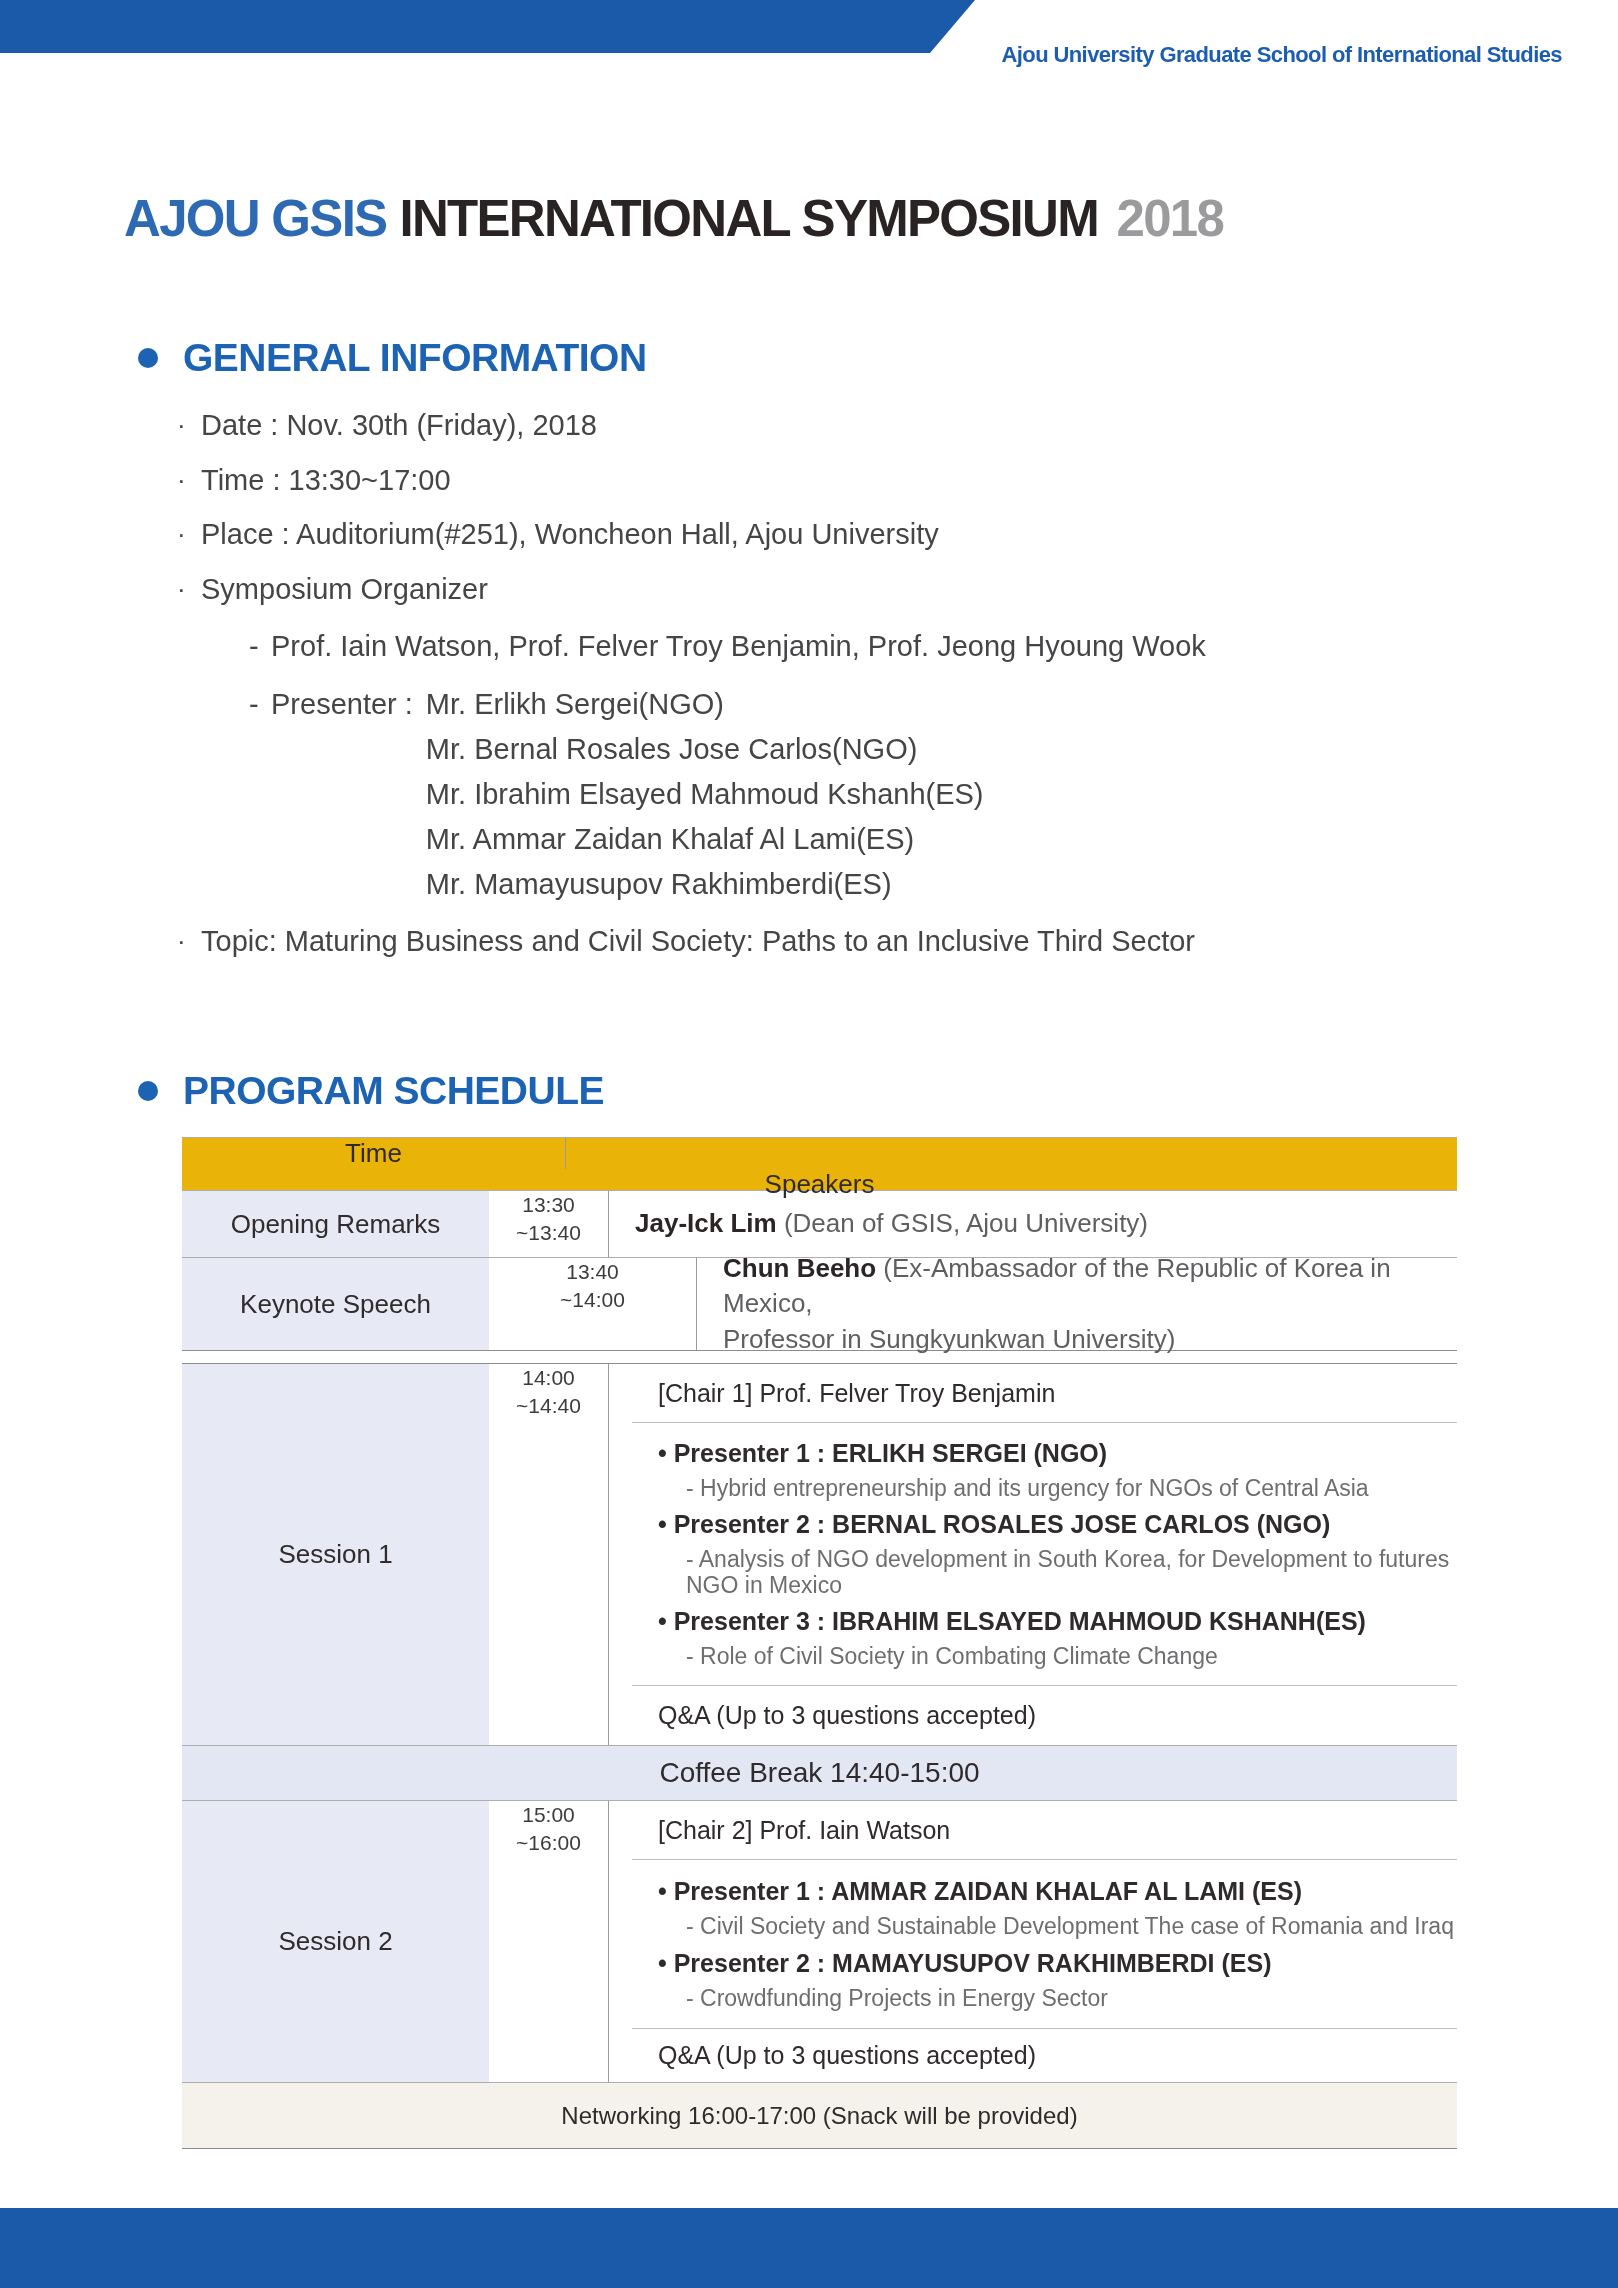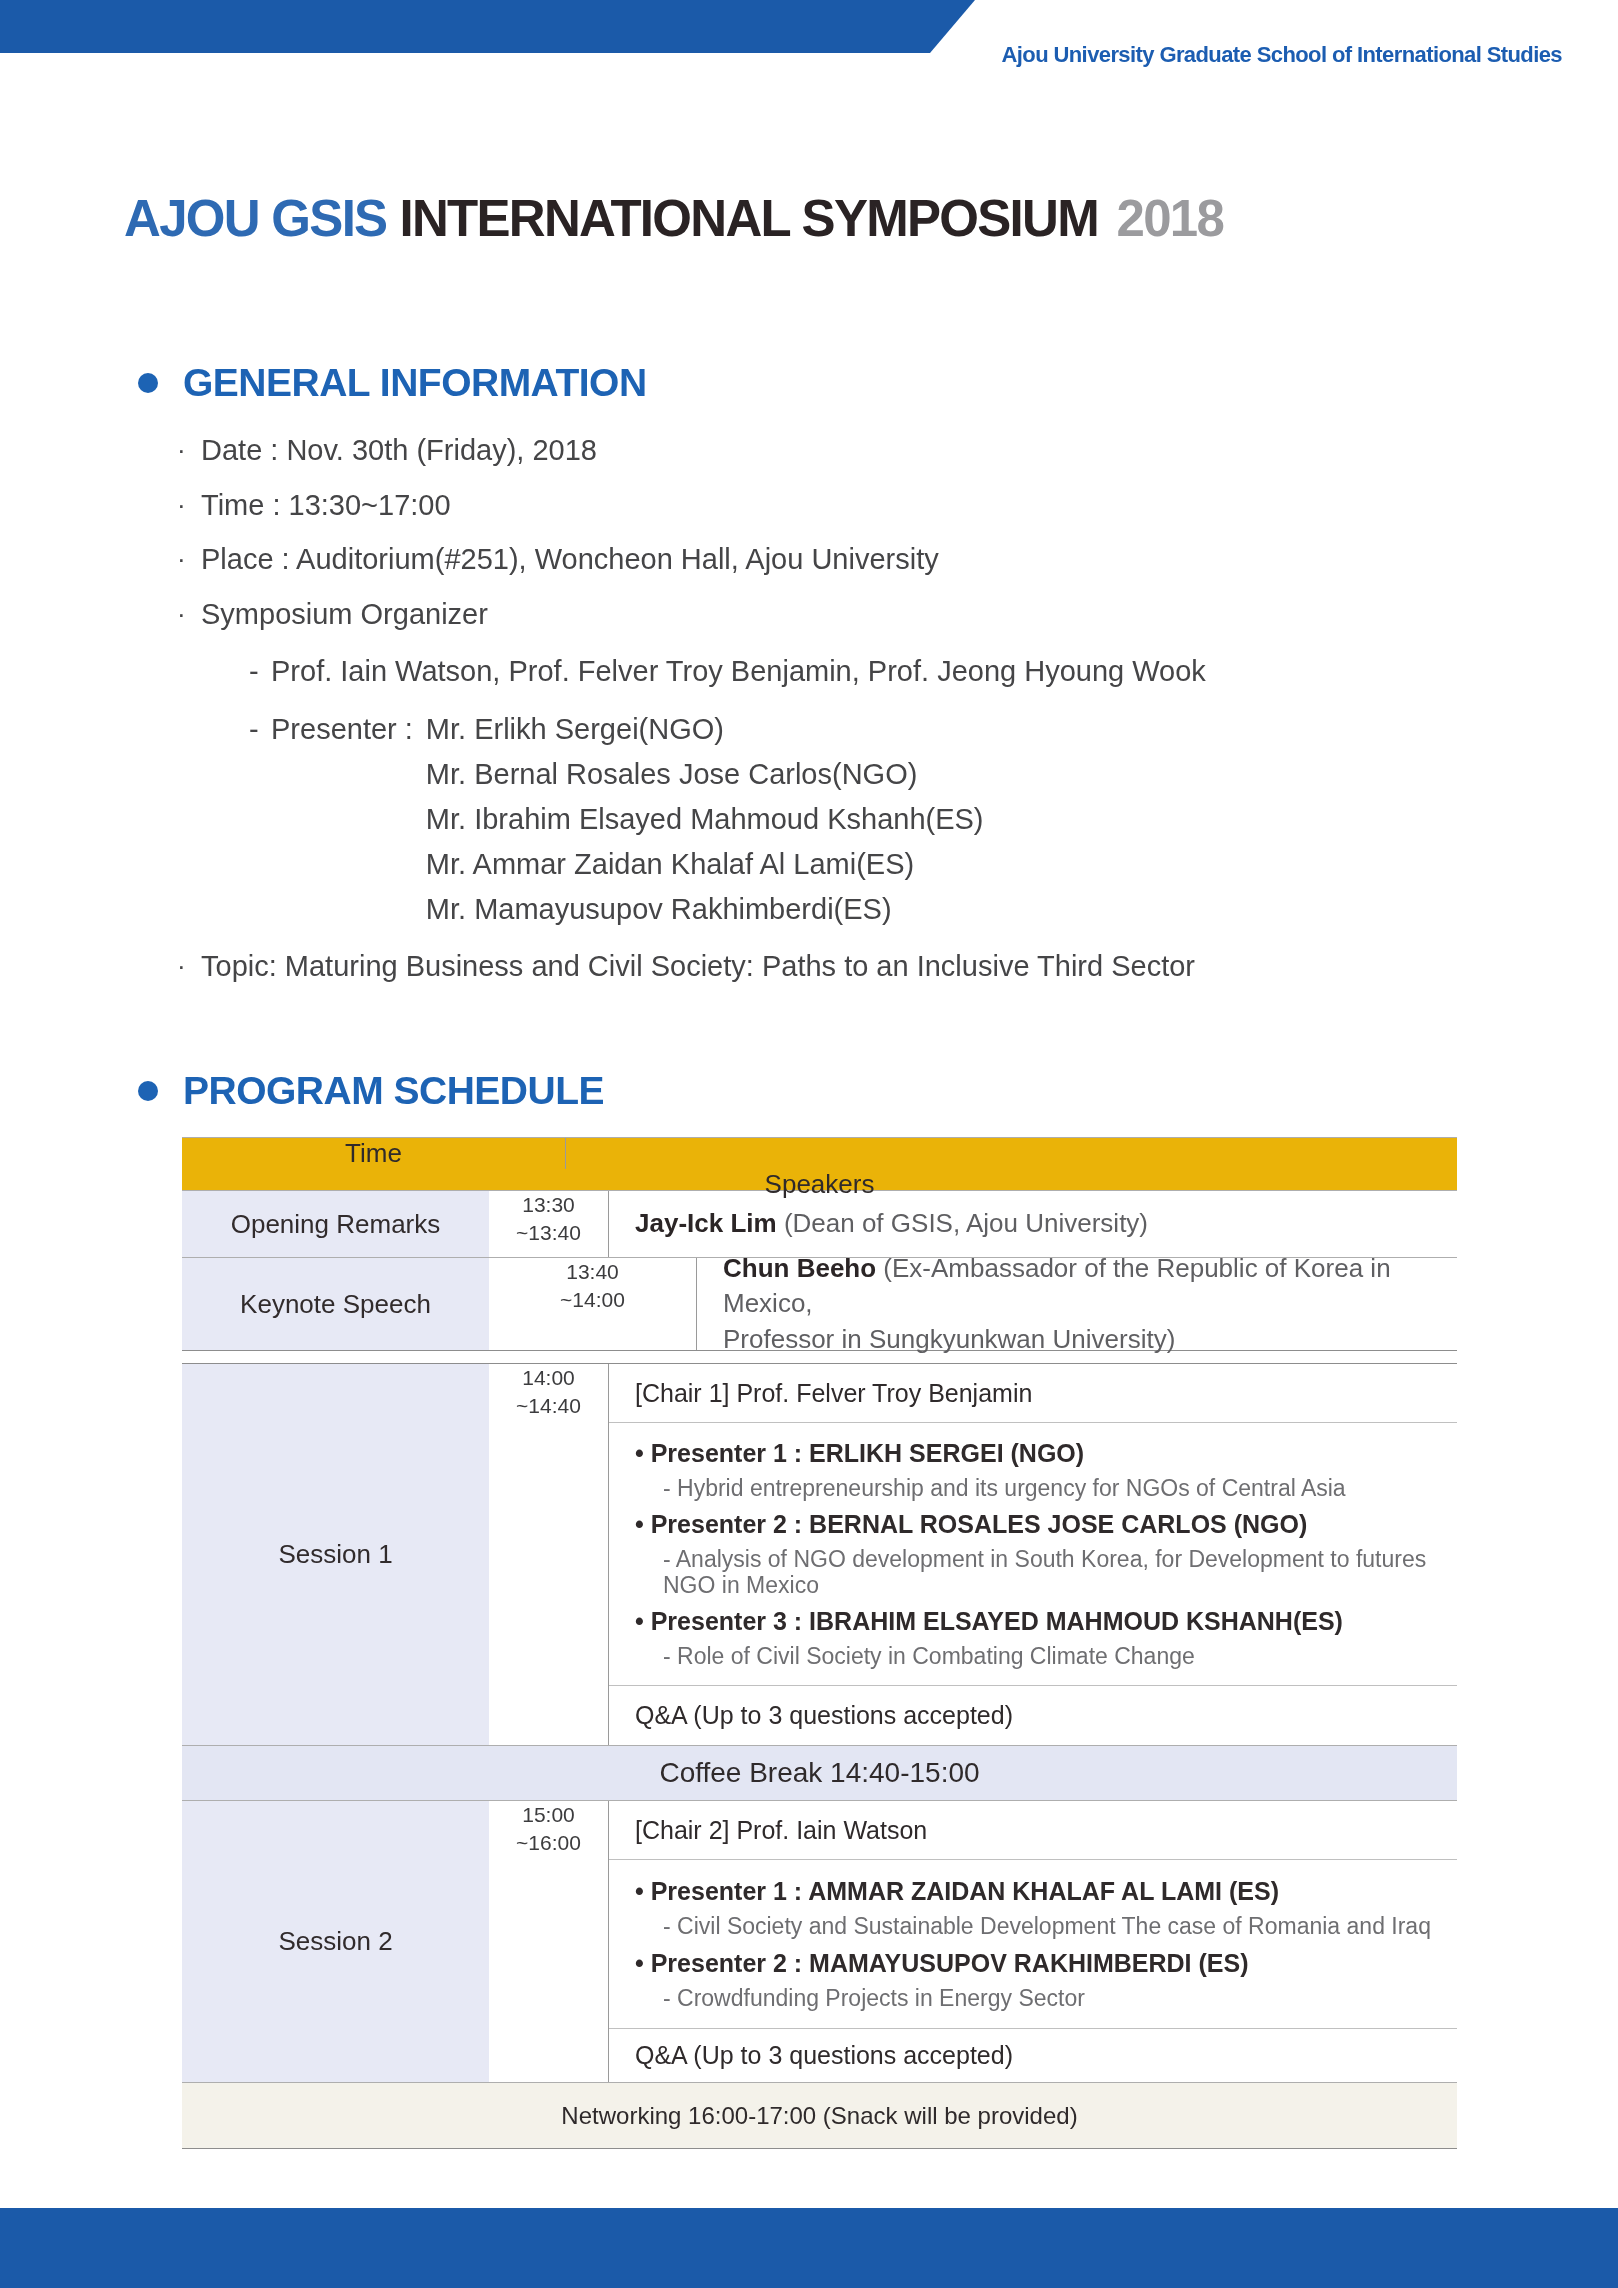--- a/index.html
+++ b/index.html
@@ -19,21 +19,21 @@
   .t-brand { color:#2e6ab3; }
   .t-main  { color:#2a2324; margin-left:13px; }
   .t-year  { color:#9b9b9e; margin-left:18.5px; }
 
   
   .sec-head { display:flex; align-items:center; }
   .sec-dot  { width:20px; height:20px; border-radius:50%; background:#1d63b4; margin-right:25px; flex:0 0 auto; }
   .sec-title{ font-size:39px; font-weight:700; color:#1d63b4; letter-spacing:-0.5px; }
 
   
-  .general { position:absolute; top:361px; left:138px; width:1347px; }
+  .general { position:absolute; top:336px; left:138px; width:1347px; }
   .info { margin-top:31px; margin-left:39px; color:#454547; font-size:29px; }
   .info-line { display:flex; align-items:flex-start; margin-bottom:25px; line-height:29.5px; }
   .idot { width:24px; flex:0 0 auto; font-size:26px; color:#454547; }
   .sub-line { display:flex; margin:28px 0 0 72px; line-height:29.5px; }
   .dash { width:22px; flex:0 0 auto; }
   .p-label { margin-right:13px; white-space:nowrap; }
   .p-names { display:flex; flex-direction:column; gap:15.7px; }
   .topic-line { margin-top:27px; }
 
   
@@ -55,21 +55,21 @@
   .c-time { width:119px; display:flex; flex-direction:column; align-items:center; 
             font-size:21px; line-height:1.35; color:#3c3c3e; }
   .c-speaker { flex:1; border-left:0.9px solid #9a9a9a; display:flex; flex-direction:column;
                justify-content:center; padding-left:26px; font-size:26px; line-height:1.35; }
   .sp-name { font-weight:700; color:#2b2526; }
   .sp-desc { color:#5f5f62; }
 
   .session-block { display:flex; border-bottom:0.9px solid #aeaeae; }
   .sb1 { margin-top:12px; border-top:1.8px solid #8d8d8d; height:383px; }
   .sb2 { height:282px; }
-  .speaker-stack { flex:1; border-left:0.9px solid #9a9a9a; display:flex; flex-direction:column; }
+  .speaker-stack { flex:1; border-left:0.9px solid #9a9a9a; display:flex; flex-direction:column;padding-left:23px; }
   .chair-row { height:59px; flex:0 0 auto; border-bottom:0.9px solid #c0c0c0; display:flex; align-items:center;
                padding-left:26px; font-size:25px; font-weight:500; color:#2f2a2b; }
   .presenters-area { flex:1; display:flex; flex-direction:column; justify-content:space-evenly;
                      border-bottom:0.9px solid #c0c0c0; padding:7.4px 0; }
   .pr-group { padding-left:26px; }
   .pr-name { font-size:25px; font-weight:600; color:#2f2a2b; line-height:29.5px; }
   .pr-topic { font-size:23px; color:#6e6e71; margin-top:6.5px; padding-left:28px; line-height:26px; }
   .qa-row { flex:0 0 auto; display:flex; align-items:center; padding-left:26px; font-size:25px; color:#2f2a2b; }
   .qa1 { height:59px; } .qa2 { height:53px; }
 

